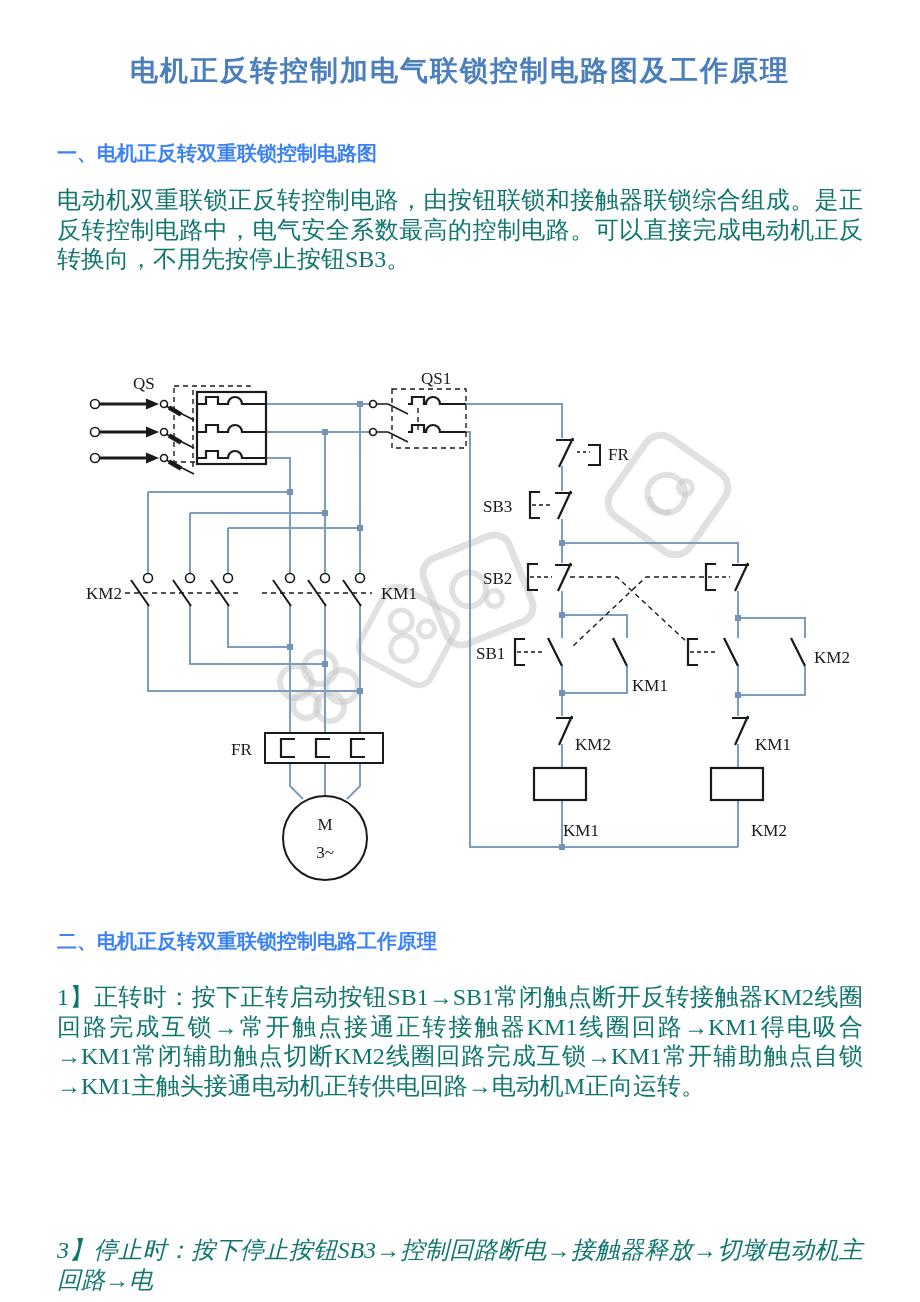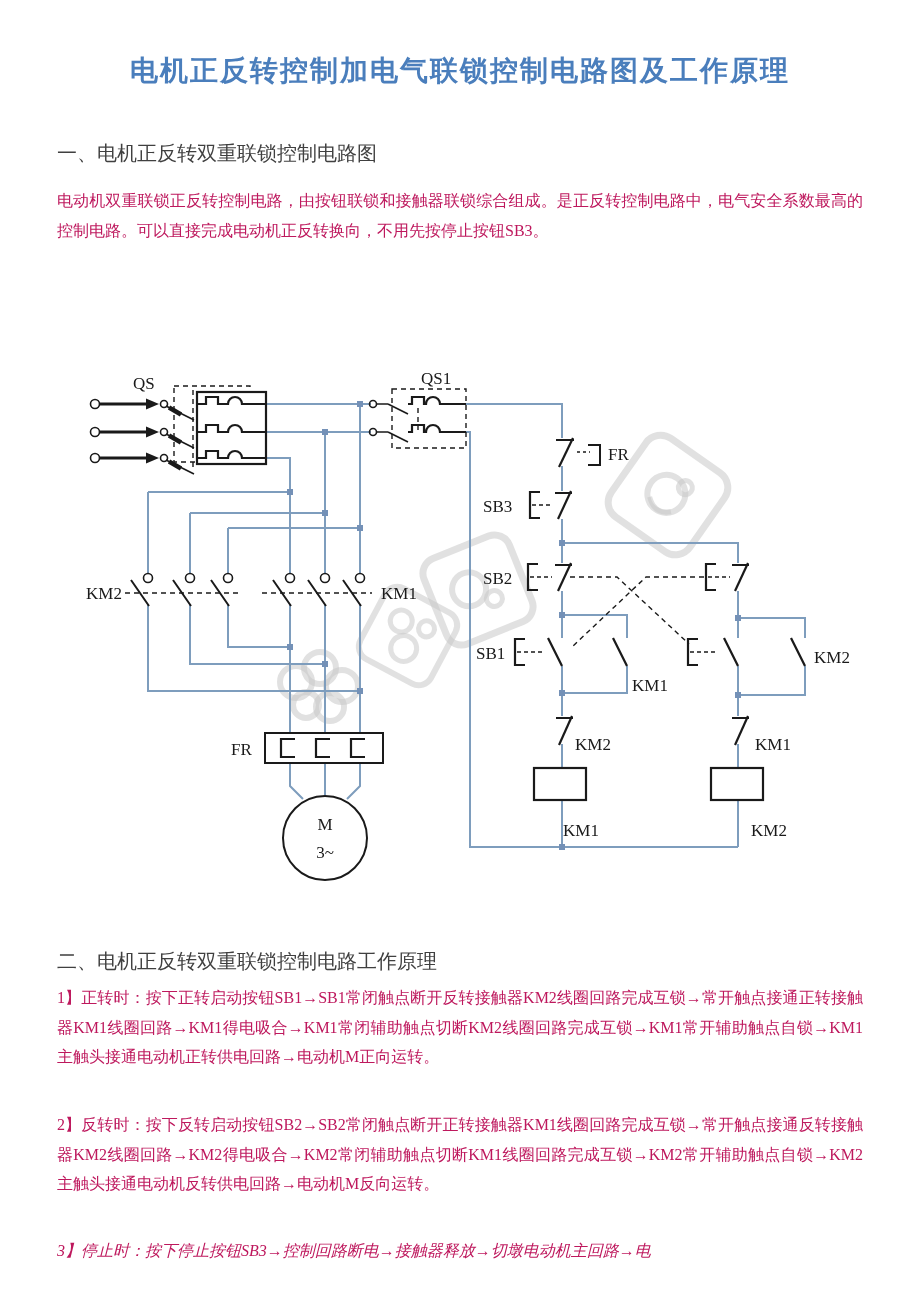--- a/index.html
+++ b/index.html
@@ -3,25 +3,25 @@
 <meta charset="utf-8">
 <style>
   html,body{margin:0;padding:0;background:#ffffff;}
   .page{position:relative;width:920px;height:1302px;background:#fff;overflow:hidden;
         font-family:"Liberation Serif","DejaVu Serif",serif;color:#111;}
   .doc-title{position:absolute;left:0;top:52px;width:920px;text-align:center;
         font-family:"Liberation Sans","DejaVu Sans",sans-serif;
         font-weight:bold;font-size:28px;letter-spacing:2px;color:#4a7ebc;}
   .sec-heading{position:absolute;left:57px;width:806px;
         font-family:"Liberation Sans","DejaVu Sans",sans-serif;
-        font-weight:400;font-size:20px;color:#404040;}
-  .para{position:absolute;left:57px;width:806px;font-size:16px;line-height:29.5px;
-        text-align:justify;text-justify:inter-ideograph;color:#be185d;}
+        font-weight:700;font-size:20px;color:#3b82f6;}
+  .para{position:absolute;left:57px;width:806px;font-size:24px;line-height:29.5px;
+        text-align:justify;text-justify:inter-ideograph;color:#0f766e;}
   .h1{top:140px;} .p1{top:186px;} .p2{top:292px;}
-  .h2{top:948px;} .p3{top:983px;} .p4{top:1110px;} .p5{top:1236px;font-style:italic;}
+  .h2{top:928px;} .p3{top:983px;} .p4{top:1110px;} .p5{top:1236px;font-style:italic;}
   svg.diagram{position:absolute;left:0;top:360px;}
   svg text{font-family:"Liberation Serif","DejaVu Serif",serif;font-size:17px;fill:#1a1a1a;}
   .wire{stroke:#7e9dbd;stroke-width:2;fill:none;}
   .blk{stroke:#1a1a1a;stroke-width:2;fill:none;}
   .blk22{stroke:#1a1a1a;stroke-width:2.2;fill:none;}
   .thin{stroke:#1a1a1a;stroke-width:1.6;fill:none;}
   .thick{stroke:#1a1a1a;stroke-width:3;fill:none;}
   .dash{stroke:#1a1a1a;stroke-width:1.4;fill:none;stroke-dasharray:5,4;}
   .whitebox{fill:#ffffff;stroke:#1a1a1a;}
   .wm{stroke:#c9c9c9;fill:none;opacity:0.55;}
@@ -236,16 +236,15 @@
       <text x="563" y="836">KM1</text>
     </g>
     <g>
       <rect x="711" y="768" width="52" height="32" class="whitebox" stroke-width="2.2"></rect>
       <text x="751" y="836">KM2</text>
     </g>
   </svg>
 
   <div class="sec-heading h2">二、电机正反转双重联锁控制电路工作原理</div>
   <div class="para p3">1】正转时：按下正转启动按钮SB1→SB1常闭触点断开反转接触器KM2线圈回路完成互锁→常开触点接通正转接触器KM1线圈回路→KM1得电吸合→KM1常闭辅助触点切断KM2线圈回路完成互锁→KM1常开辅助触点自锁→KM1主触头接通电动机正转供电回路→电动机M正向运转。</div>
-  <div class="para p4">2】反转时：按下反转启动按钮SB2→SB2常闭触点断开正转接触器KM1线圈回路完成互锁→常开触点接通反转接触器KM2线圈回路→KM2得电吸合→KM2常闭辅助触点切断KM1线圈回路完成互锁→KM2常开辅助触点自锁→KM2主触头接通电动机反转供电回路→电动机M反向运转。</div>
   <div class="para p5">3】停止时：按下停止按钮SB3→控制回路断电→接触器释放→切墩电动机主回路→电</div>
 
 </div>
 
 </body></html>

